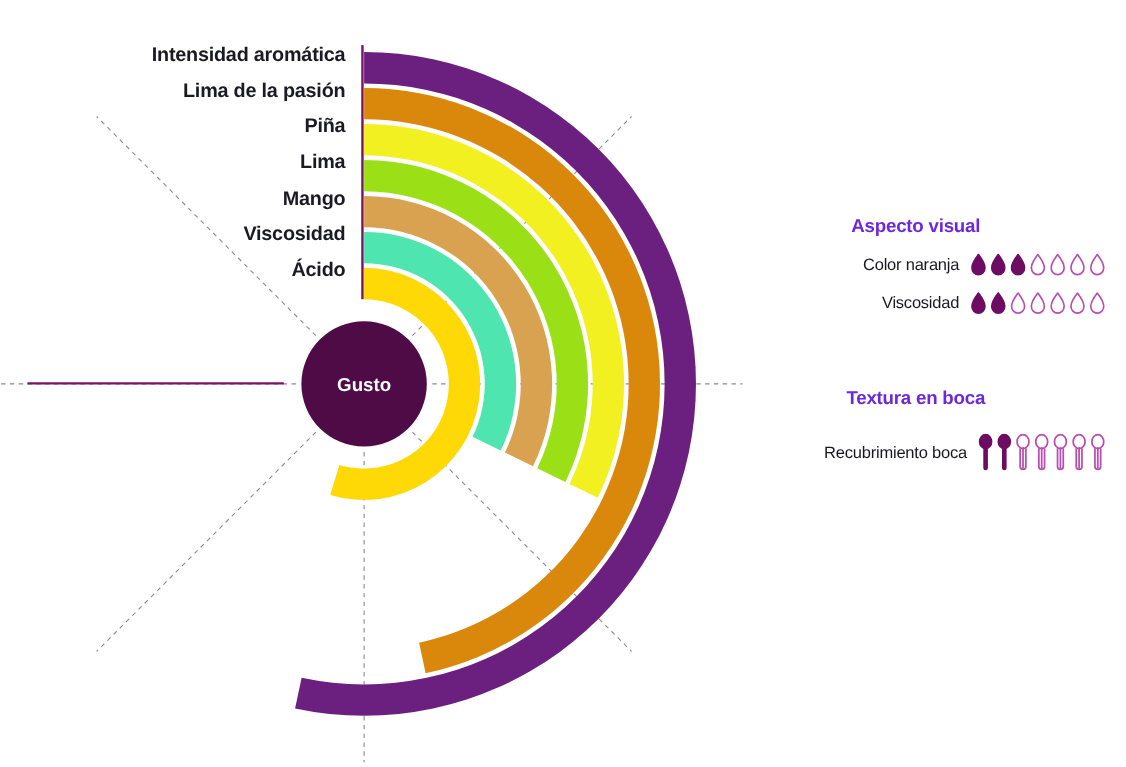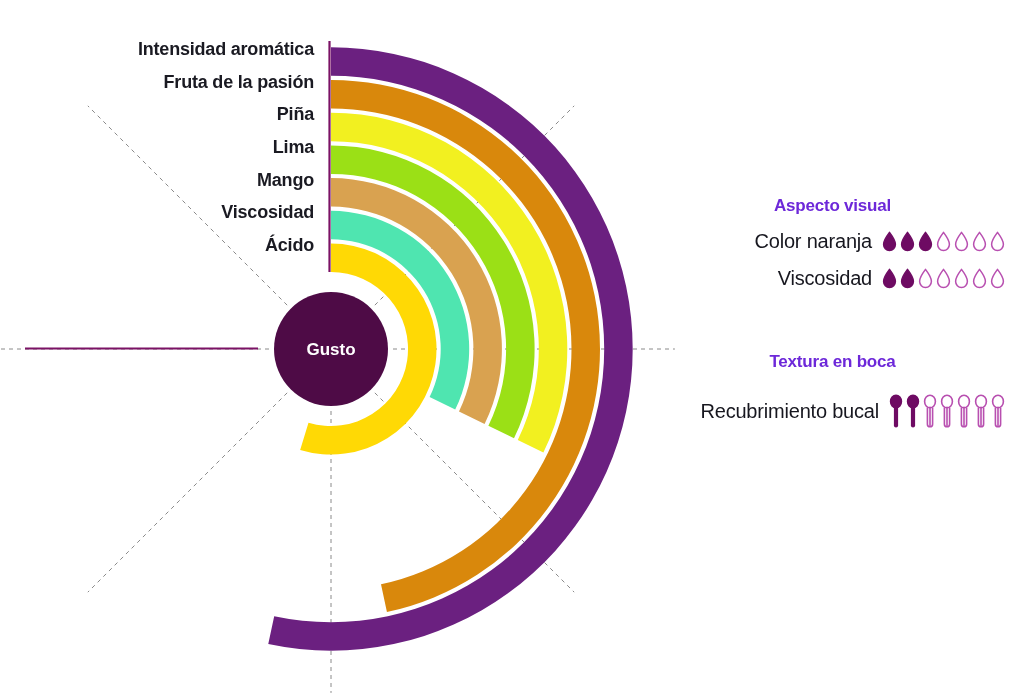--- a/index.html
+++ b/index.html
@@ -40,36 +40,36 @@
   .legend{position:absolute;}
   .legend-title{
     font-size:17px;font-weight:bold;color:#6d28d9;
     text-align:center;margin:0 0 14px 0;letter-spacing:-0.2px;
   }
   .legend-row{
     display:flex;align-items:center;justify-content:flex-end;
     margin-bottom:14px;gap:10px;
   }
   .legend-row .lr-label{
-    font-size:20px;color:#17171f;white-space:nowrap;letter-spacing:-0.2px;
+    font-size:15px;color:#17171f;white-space:nowrap;letter-spacing:-0.2px;
   }
   .icons{display:flex;align-items:center;gap:3px;}
   .icons svg{display:block;}
 </style>
 </head>
 <body>
 
 <div id="stage">
 
   <div class="labels-col">
     <div class="axis-label">
         <span>Intensidad aromática</span>
       </div>
     <div class="axis-label">
-        <span>Fruta de la pasión</span>
+        <span>Lima de la pasión</span>
       </div>
     <div class="axis-label">
         <span>Piña</span>
       </div>
     <div class="axis-label">
         <span>Lima</span>
       </div>
     <div class="axis-label">
         <span>Mango</span>
       </div>
@@ -161,21 +161,21 @@
           <svg width="15" height="21" viewBox="0 0 15 21">
     <path d="M7.5 1.4 C7.5 1.4 1.6 9.2 1.6 13.3 C1.6 17.0 4.2 19.6 7.5 19.6 C10.8 19.6 13.4 17.0 13.4 13.3 C13.4 9.2 7.5 1.4 7.5 1.4 Z" fill="none" stroke="#B84FB0" stroke-width="1.5" stroke-linejoin="round"></path>
   </svg>
         </div>
     </div>
   </div>
 
   <div class="legend" style="left:660px;top:352px;width:345px;">
     <div class="legend-title">Textura en boca</div>
     <div class="legend-row" style="margin-top:22px;">
-      <div class="lr-label">Recubrimiento bucal</div>
+      <div class="lr-label">Recubrimiento boca</div>
       <div class="icons" id="icons-1-0">
           <svg width="14" height="34" viewBox="0 0 14 34">
     <ellipse cx="7" cy="7.5" rx="5.4" ry="6.3" fill="#6E0B63" stroke="#6E0B63" stroke-width="1.6"></ellipse>
     <path d="M7 13.2 L7 31.5" fill="none" stroke="#6E0B63" stroke-width="4.2" stroke-linecap="round"></path>
 
   </svg>
           <svg width="14" height="34" viewBox="0 0 14 34">
     <ellipse cx="7" cy="7.5" rx="5.4" ry="6.3" fill="#6E0B63" stroke="#6E0B63" stroke-width="1.6"></ellipse>
     <path d="M7 13.2 L7 31.5" fill="none" stroke="#6E0B63" stroke-width="4.2" stroke-linecap="round"></path>
 

